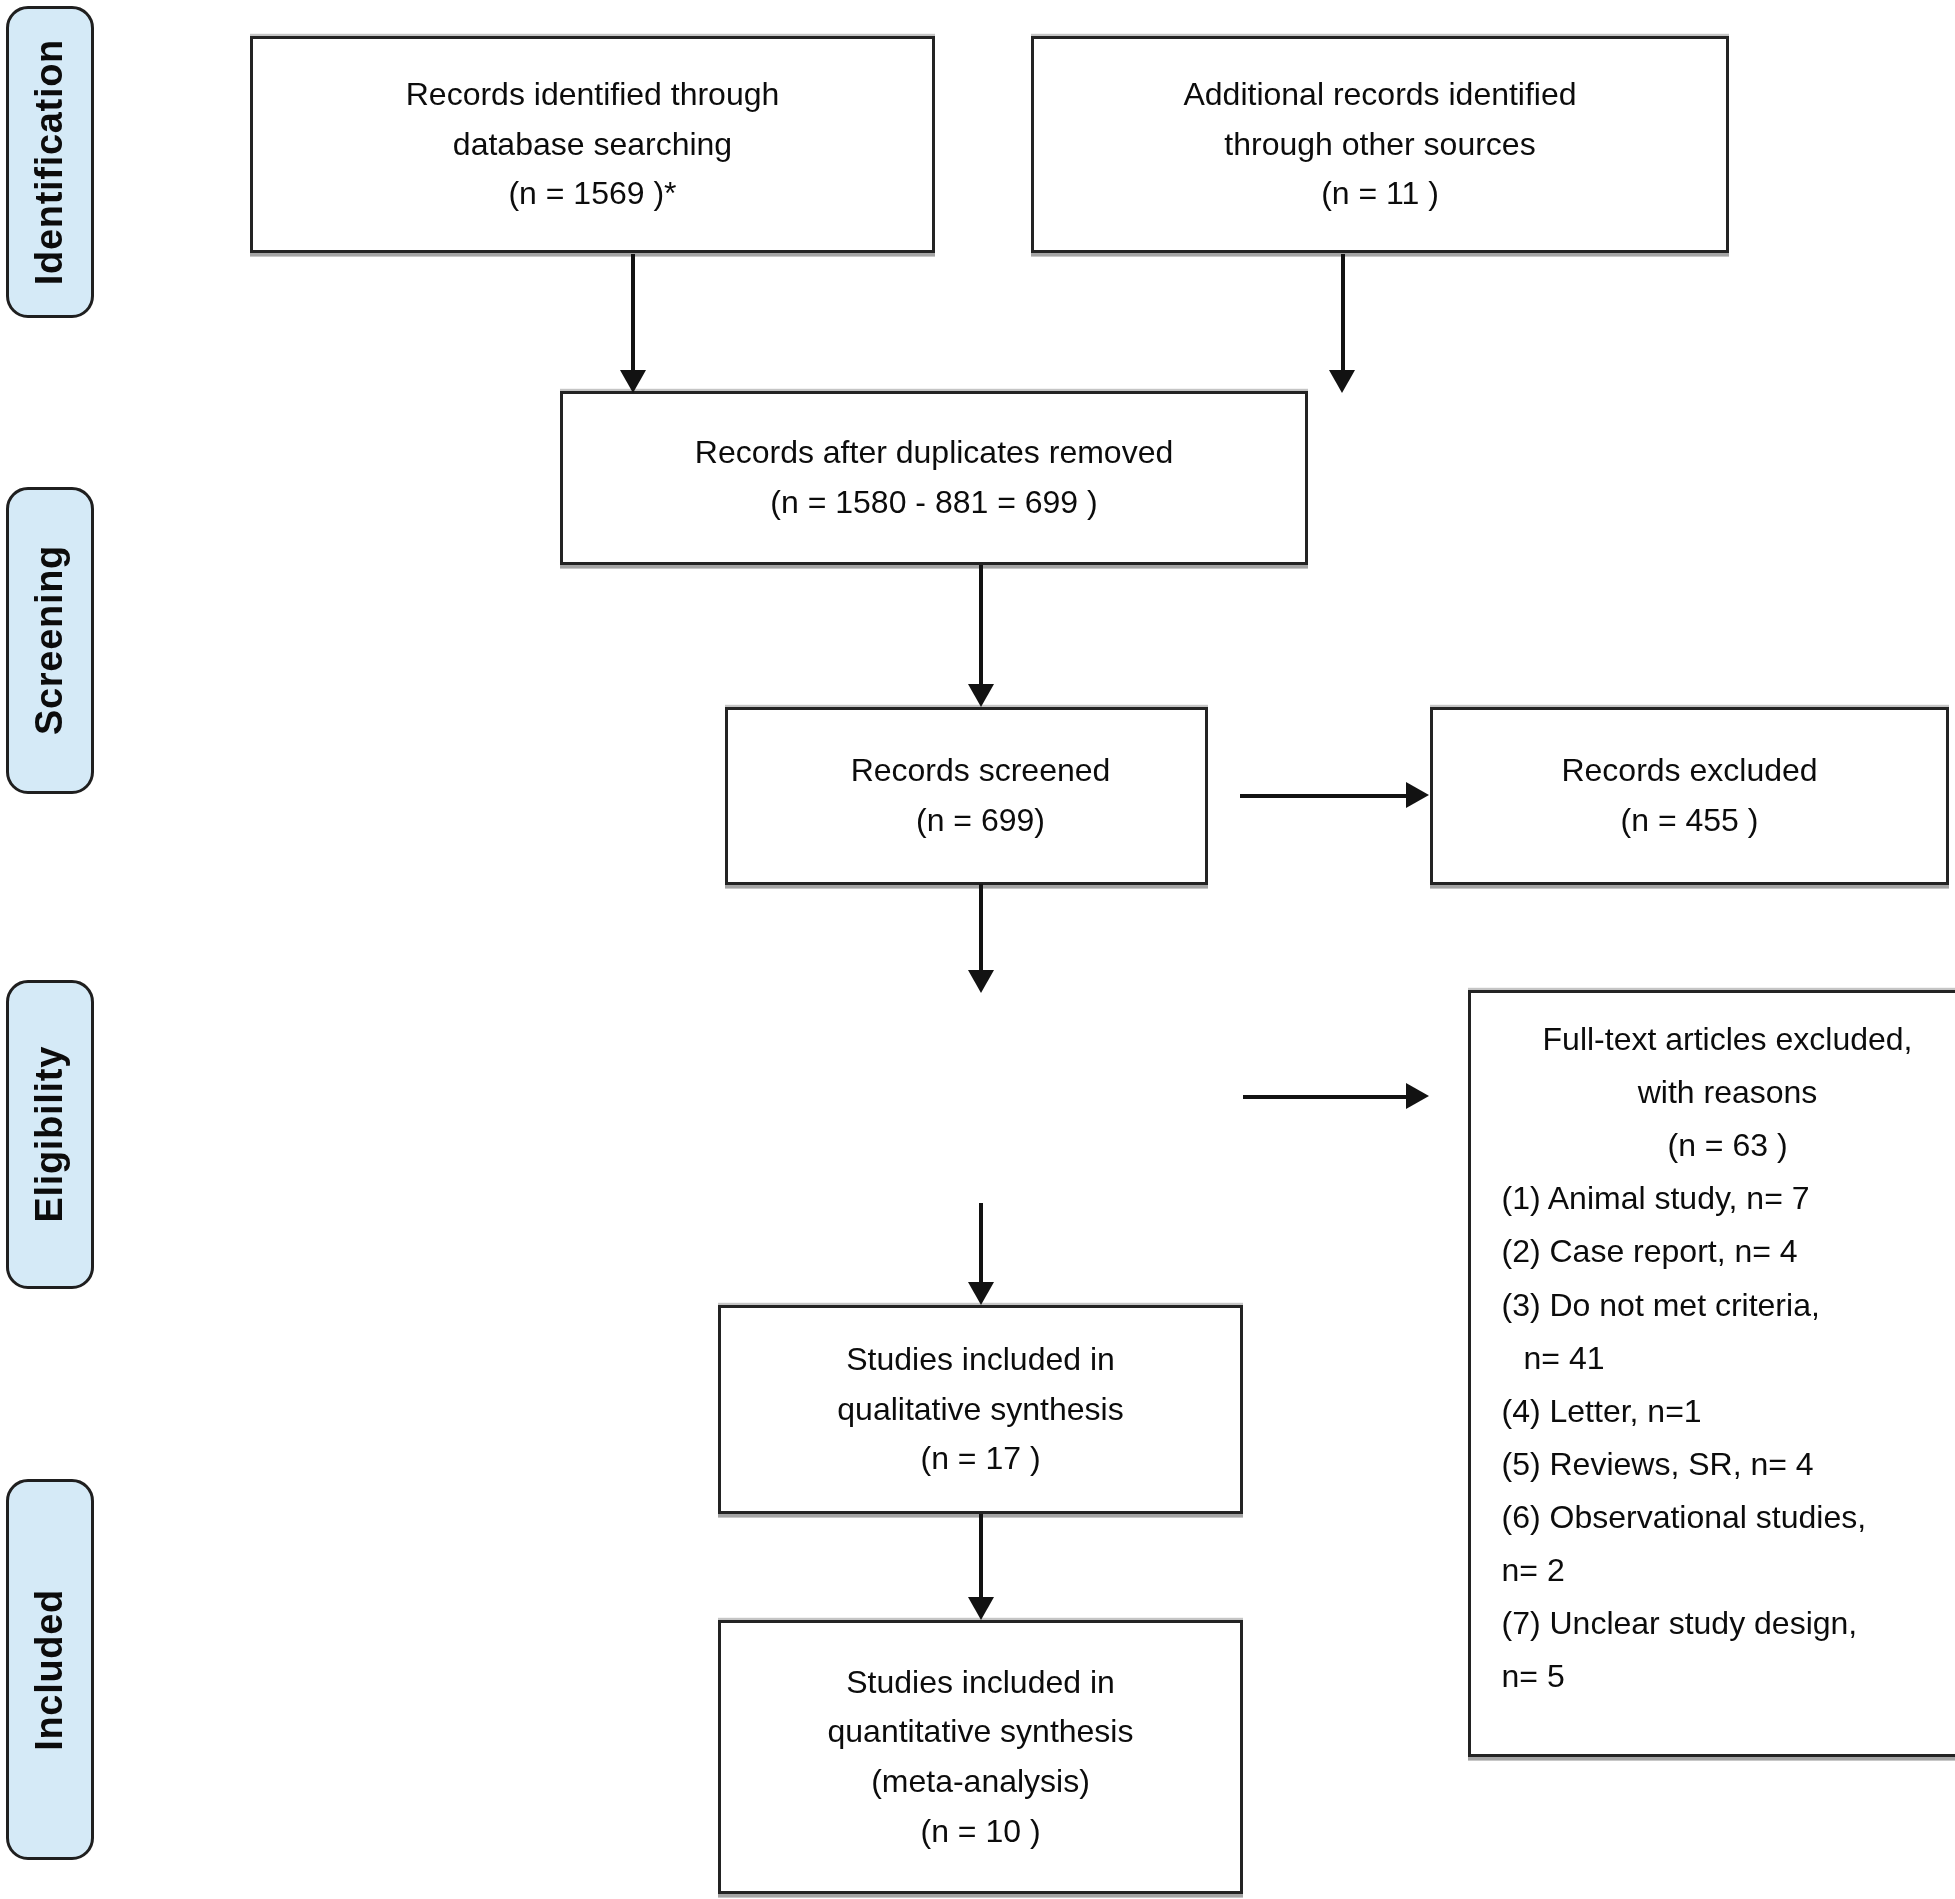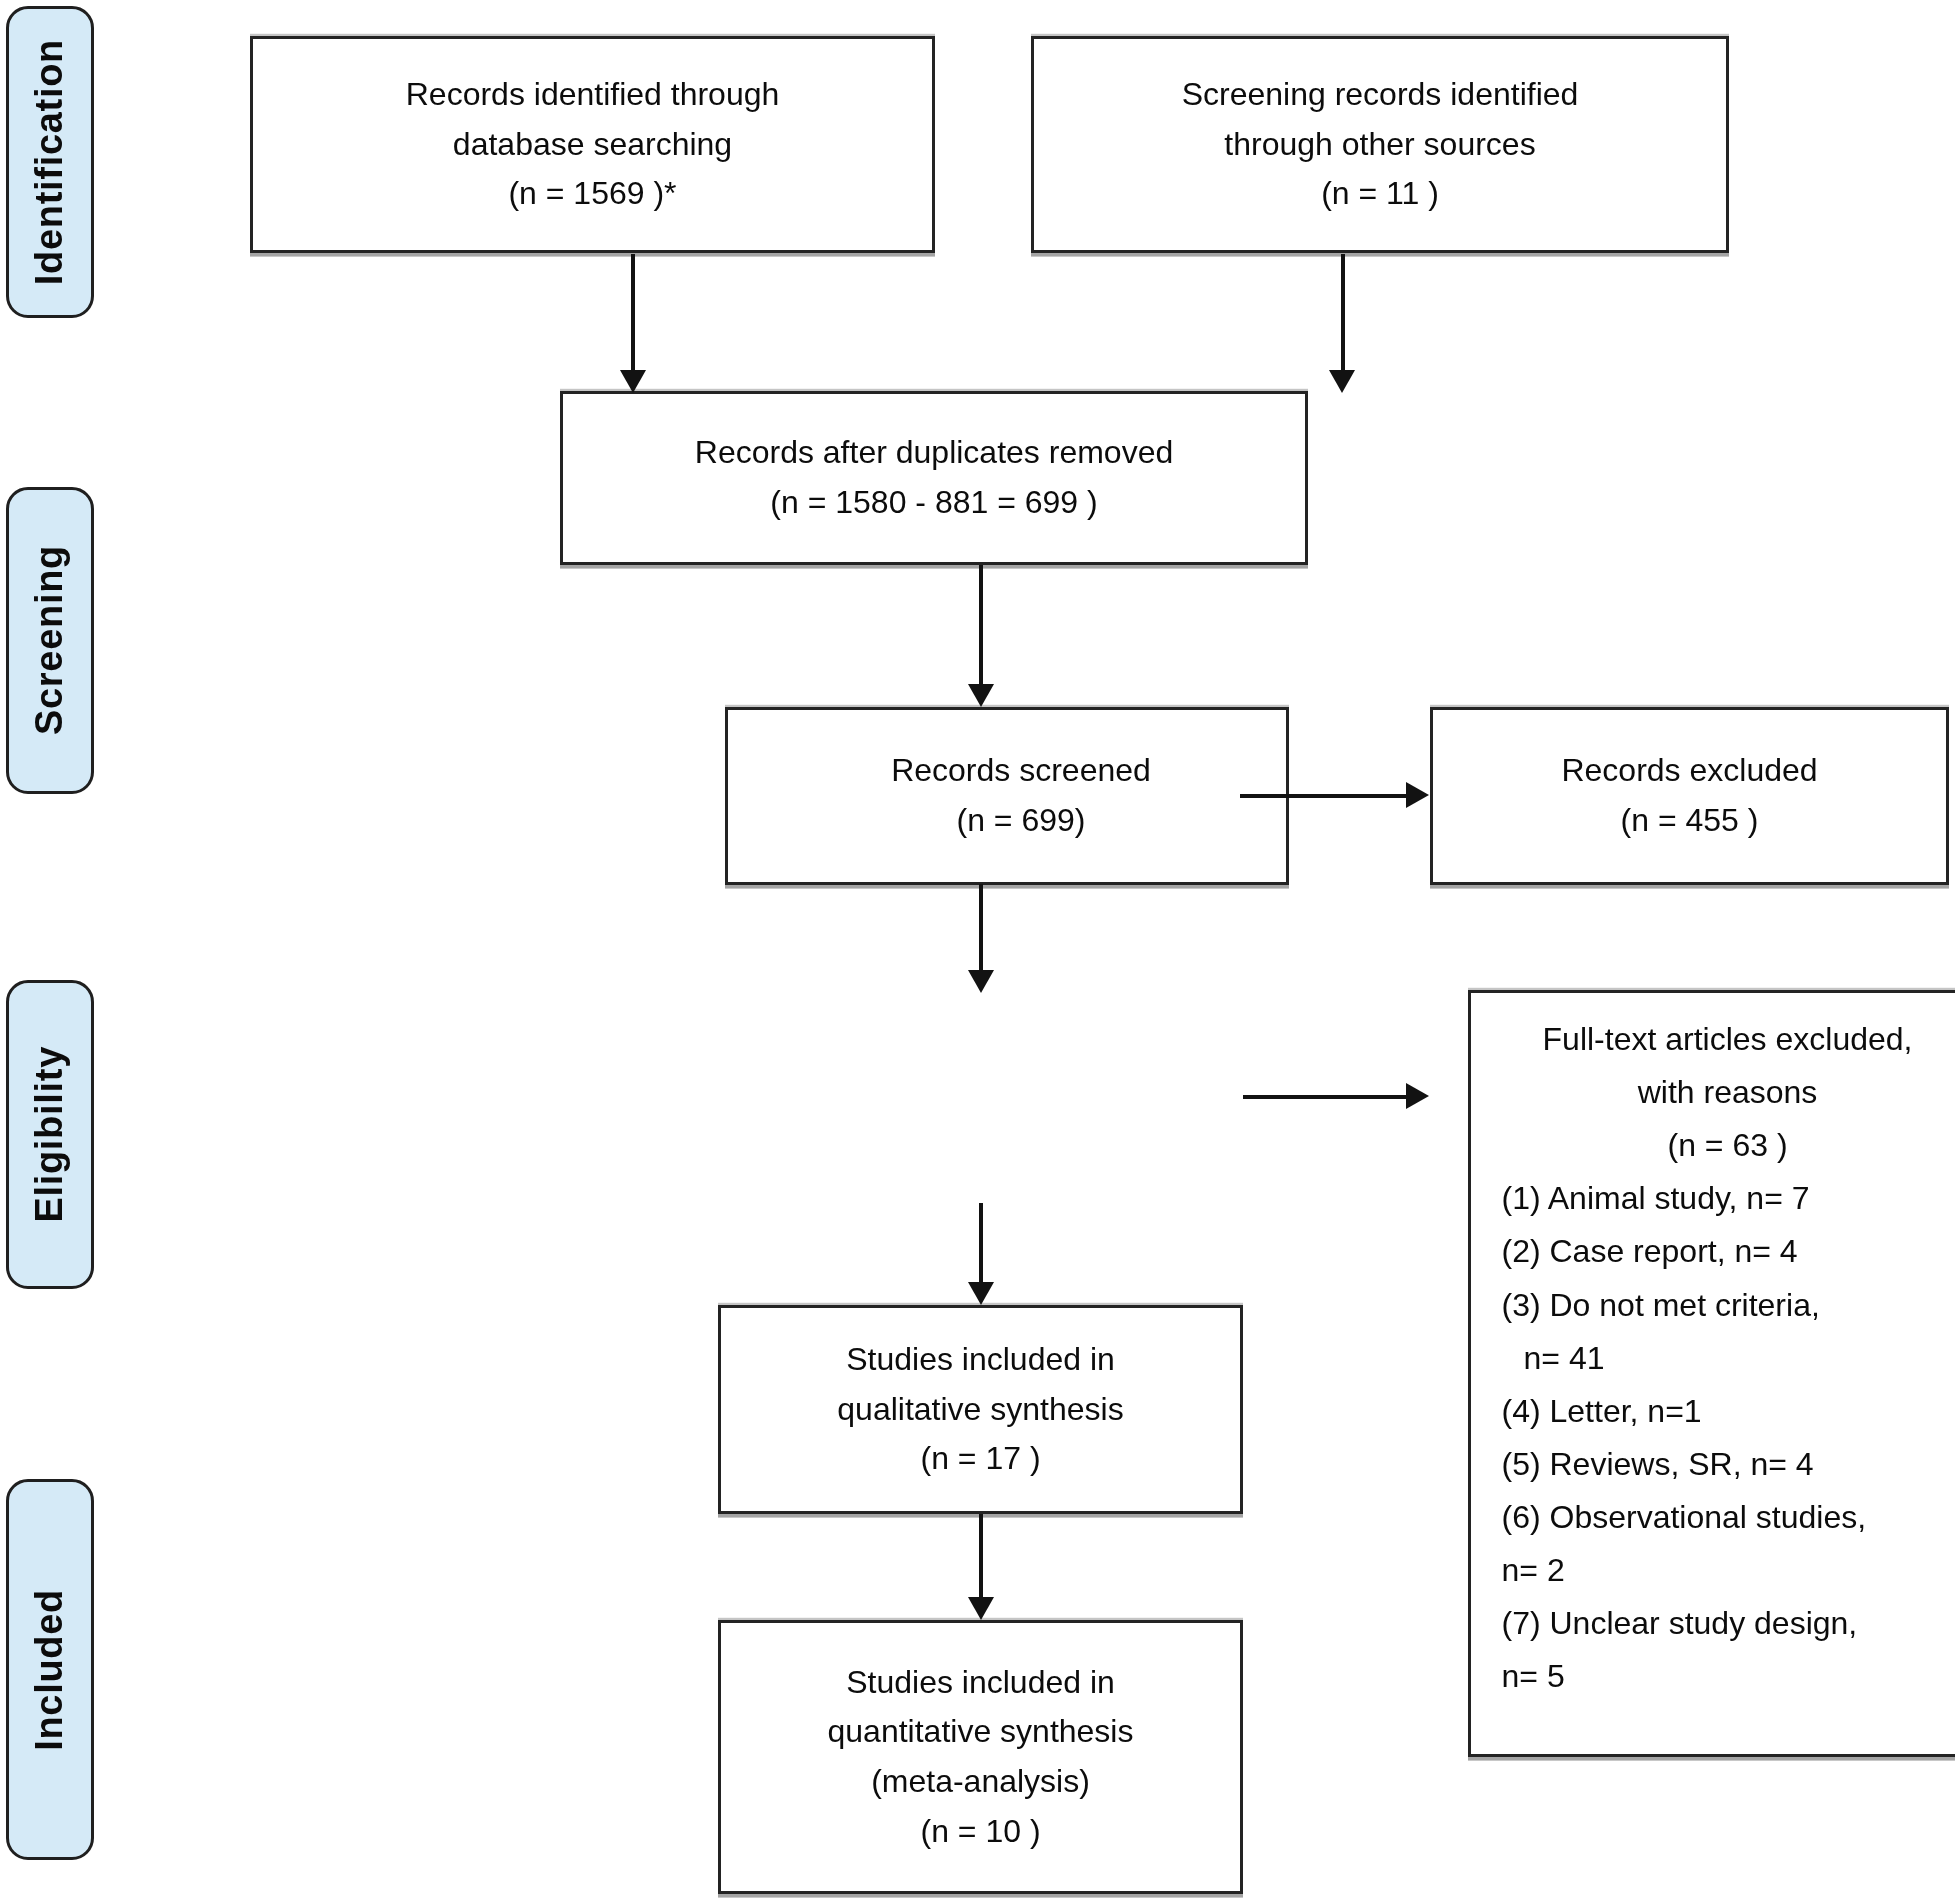--- a/index.html
+++ b/index.html
@@ -60,31 +60,31 @@
   <div class="stage" style="top:1479px;height:381px;">
     <span>Included</span>
   </div>
 
   <div class="fbox" style="left:250px;top:36px;width:685px;height:217px;">
     <div class="ln">Records identified through</div>
     <div class="ln">database searching</div>
     <div class="ln">(n =  1569 )*</div>
   </div>
   <div class="fbox" style="left:1031px;top:36px;width:698px;height:217px;">
-    <div class="ln">Screening records identified</div>
+    <div class="ln">Additional records identified</div>
     <div class="ln">through other sources</div>
     <div class="ln">(n =  11 )</div>
   </div>
 
   <div class="fbox" style="left:560px;top:391px;width:748px;height:174px;">
     <div class="ln">Records after duplicates removed</div>
     <div class="ln">(n =  1580 - 881 = 699 )</div>
   </div>
 
-  <div class="fbox" style="left:725px;top:707px;width:564px;height:178px;padding-left:28px;">
+  <div class="fbox" style="left:725px;top:707px;width:483px;height:178px;padding-left:28px;">
     <div class="ln">Records screened</div>
     <div class="ln">(n = 699)</div>
   </div>
   <div class="fbox" style="left:1430px;top:707px;width:519px;height:178px;">
     <div class="ln">Records excluded</div>
     <div class="ln">(n = 455 )</div>
   </div>
 
   <div class="fbox reasons" style="left:1468px;top:990px;width:519px;height:767px;">
     <div class="hdr">Full-text articles excluded,</div>

